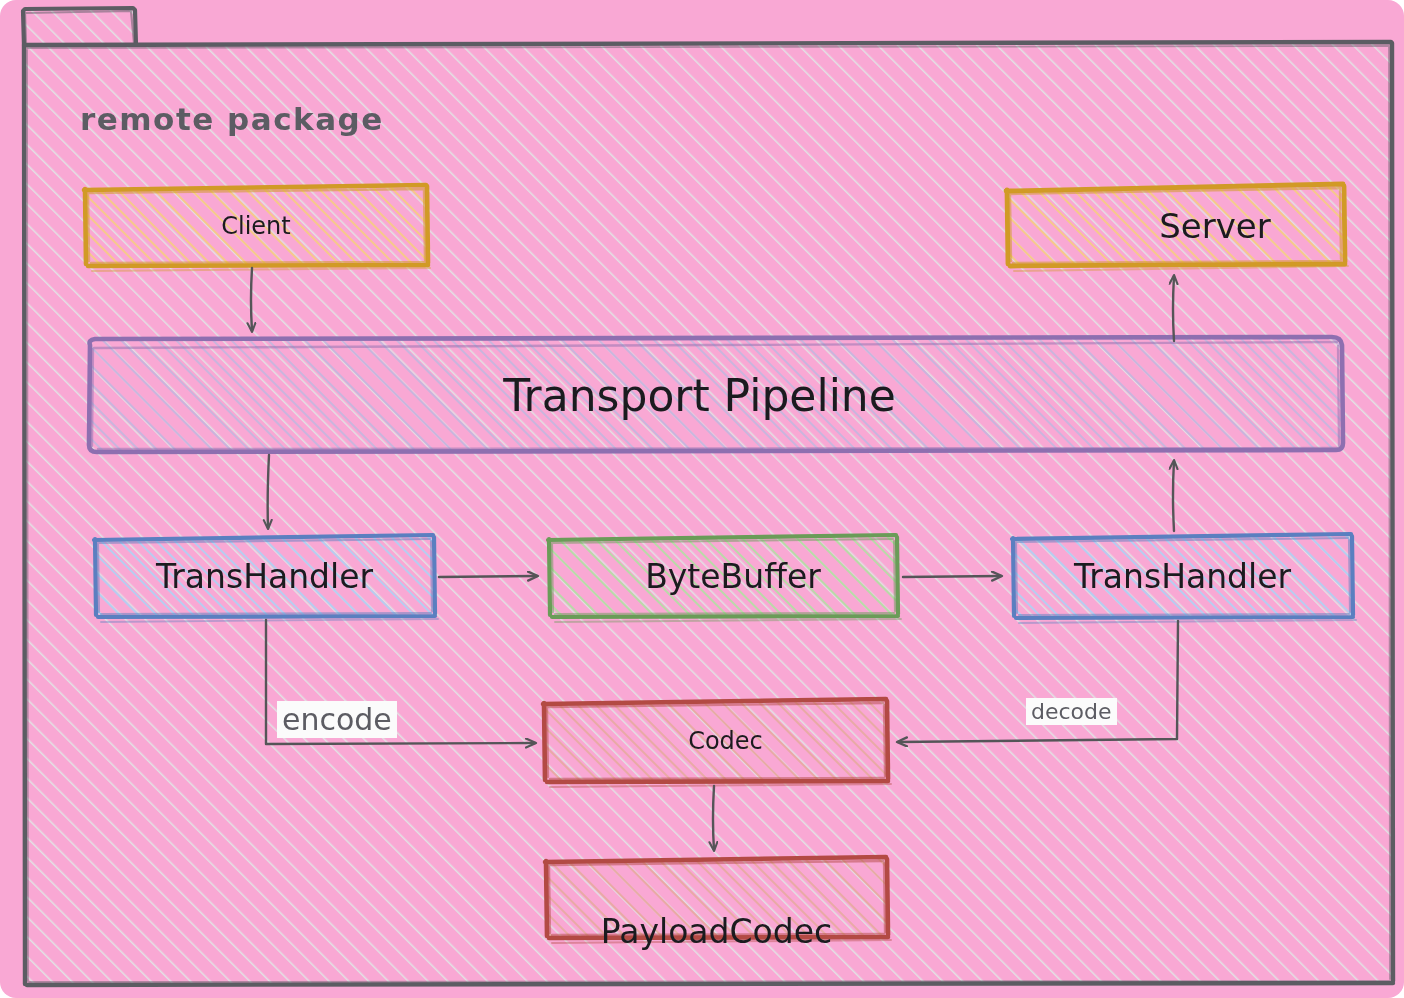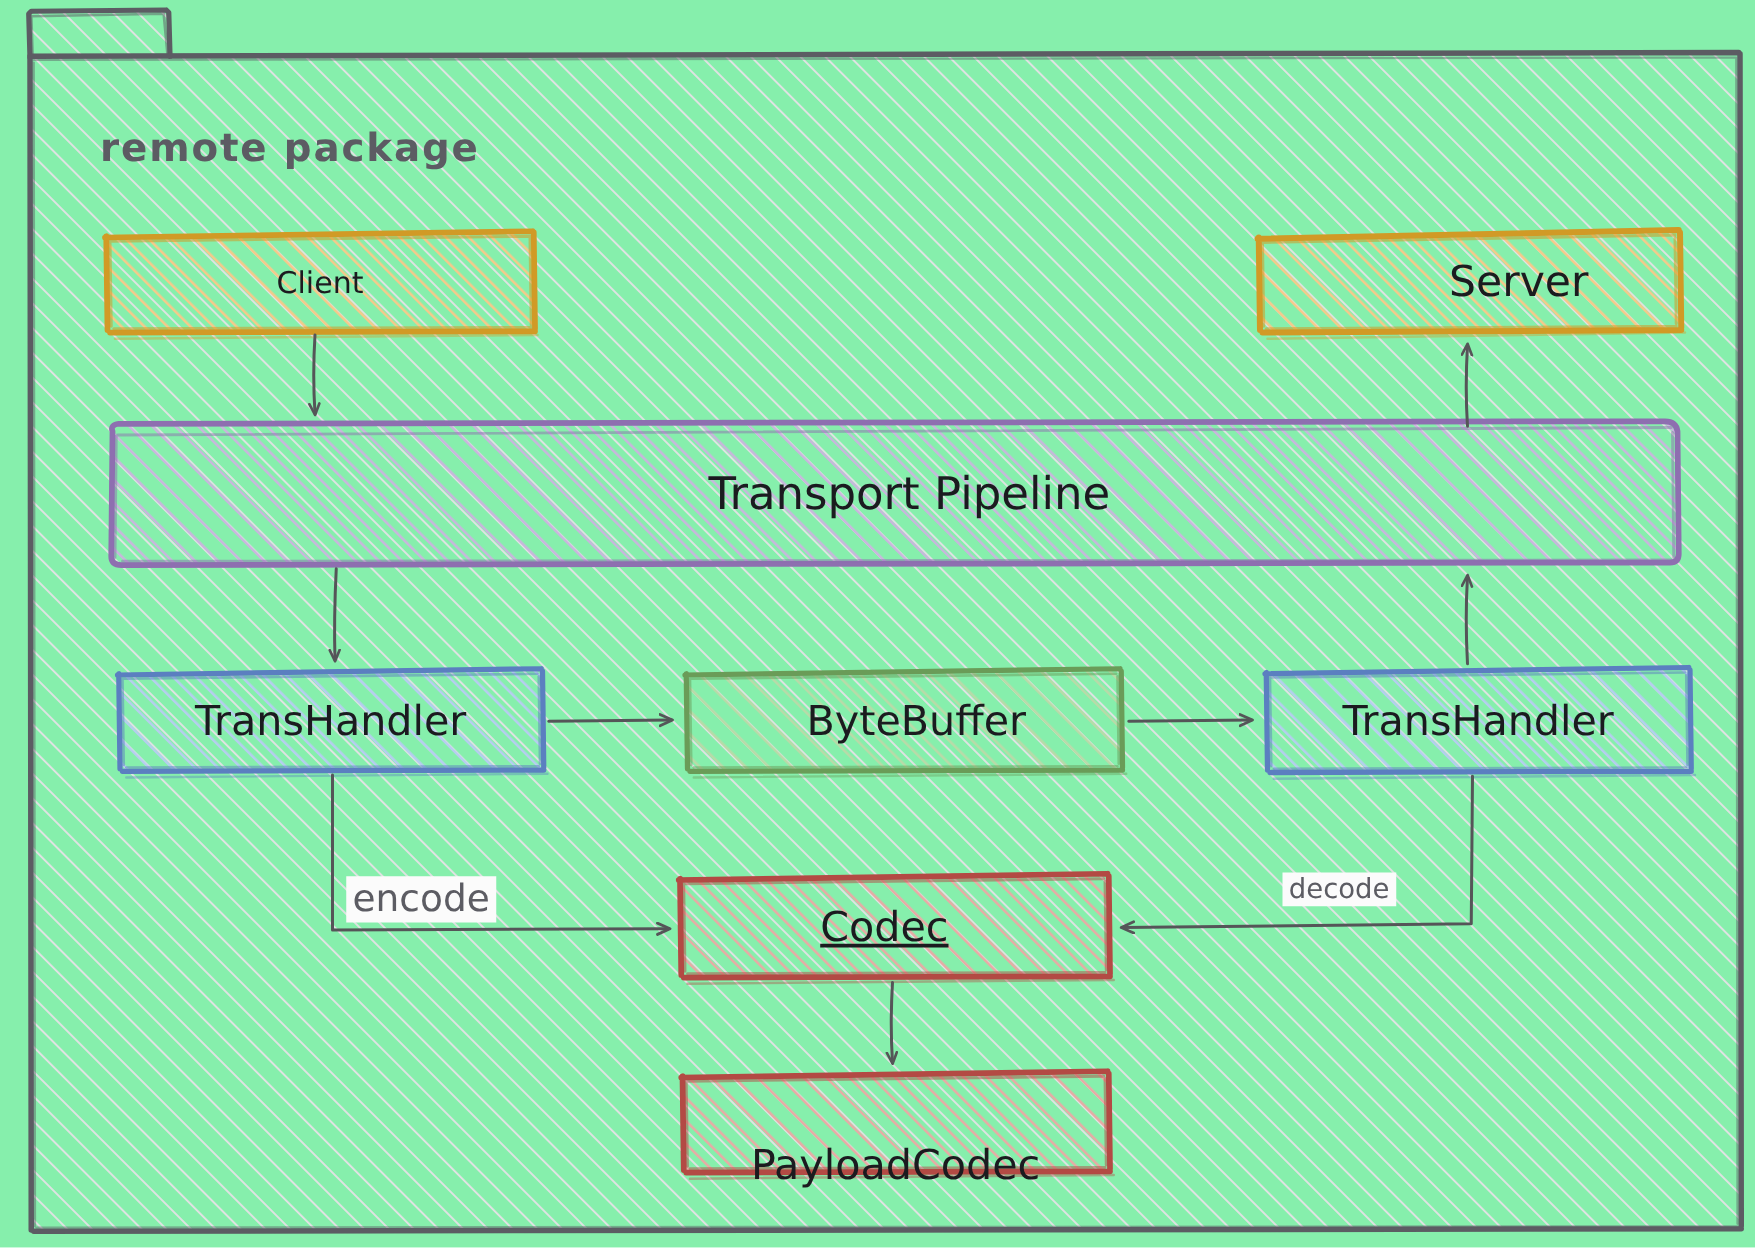--- a/index.html
+++ b/index.html
@@ -7,22 +7,23 @@
     padding: 0;
     background: #ffffff;
   }
   body {
     font-family: "DejaVu Sans", sans-serif;
   }
   #canvas {
     position: relative;
     width: 1404px;
     height: 998px;
-    background: #86efac;
+    background: #f9a8d4;
     overflow: hidden;
+    border-radius: 16px;
   }
   #scene {
     position: absolute;
     inset: 0;
     width: 1404px;
     height: 998px;
   }
   .node-label {
     position: absolute;
     display: flex;
@@ -190,29 +191,29 @@
       <path d="M714,786 Q712,820 714,850" fill="none" stroke="#555558" stroke-width="2.4" stroke-linecap="round" marker-end="url(#arrowhead)"></path>
     </g>
   </svg>
 
   <div class="pkg-title" style="left:80px; top:101px; font-size:31px;">remote package</div>
 
   <div class="node-label" style="left:84px; top:186px; width:344px; height:80px; font-size:24px;">Client</div>
 
   <div class="node-label" style="left:1005px; top:185px; width:340px; height:81px; font-size:34px;margin-left:40px;">Server</div>
 
-  <div class="node-label" style="left:100px; top:339px; width:1255px; height:113px; font-size:36px;">Transport Pipeline</div>
+  <div class="node-label" style="left:72px; top:339px; width:1255px; height:113px; font-size:44px;">Transport Pipeline</div>
 
   <div class="node-label" style="left:94px; top:536px; width:341px; height:81px; font-size:33px;">TransHandler</div>
 
   <div class="node-label" style="left:548px; top:536px; width:370px; height:81px; font-size:33px;">ByteBuffer</div>
 
   <div class="node-label" style="left:1012px; top:535px; width:341px; height:83px; font-size:33px;">TransHandler</div>
 
-  <div class="node-label" style="left:535px; top:700px; width:345px; height:82px; font-size:33px;text-decoration:underline;">Codec</div>
+  <div class="node-label" style="left:553px; top:700px; width:345px; height:82px; font-size:24px;">Codec</div>
 
   <div class="node-label" style="left:545px; top:891px; width:343px; height:80px; font-size:33px;">PayloadCodec</div>
 
   <div class="edge-label" style="left:277px; top:701px; font-size:30px;text-align:right;">encode</div>
 
   <div class="edge-label" style="left:1026px; top:698px; font-size:22px;">decode</div>
 
 </div>
 
 </body></html>

